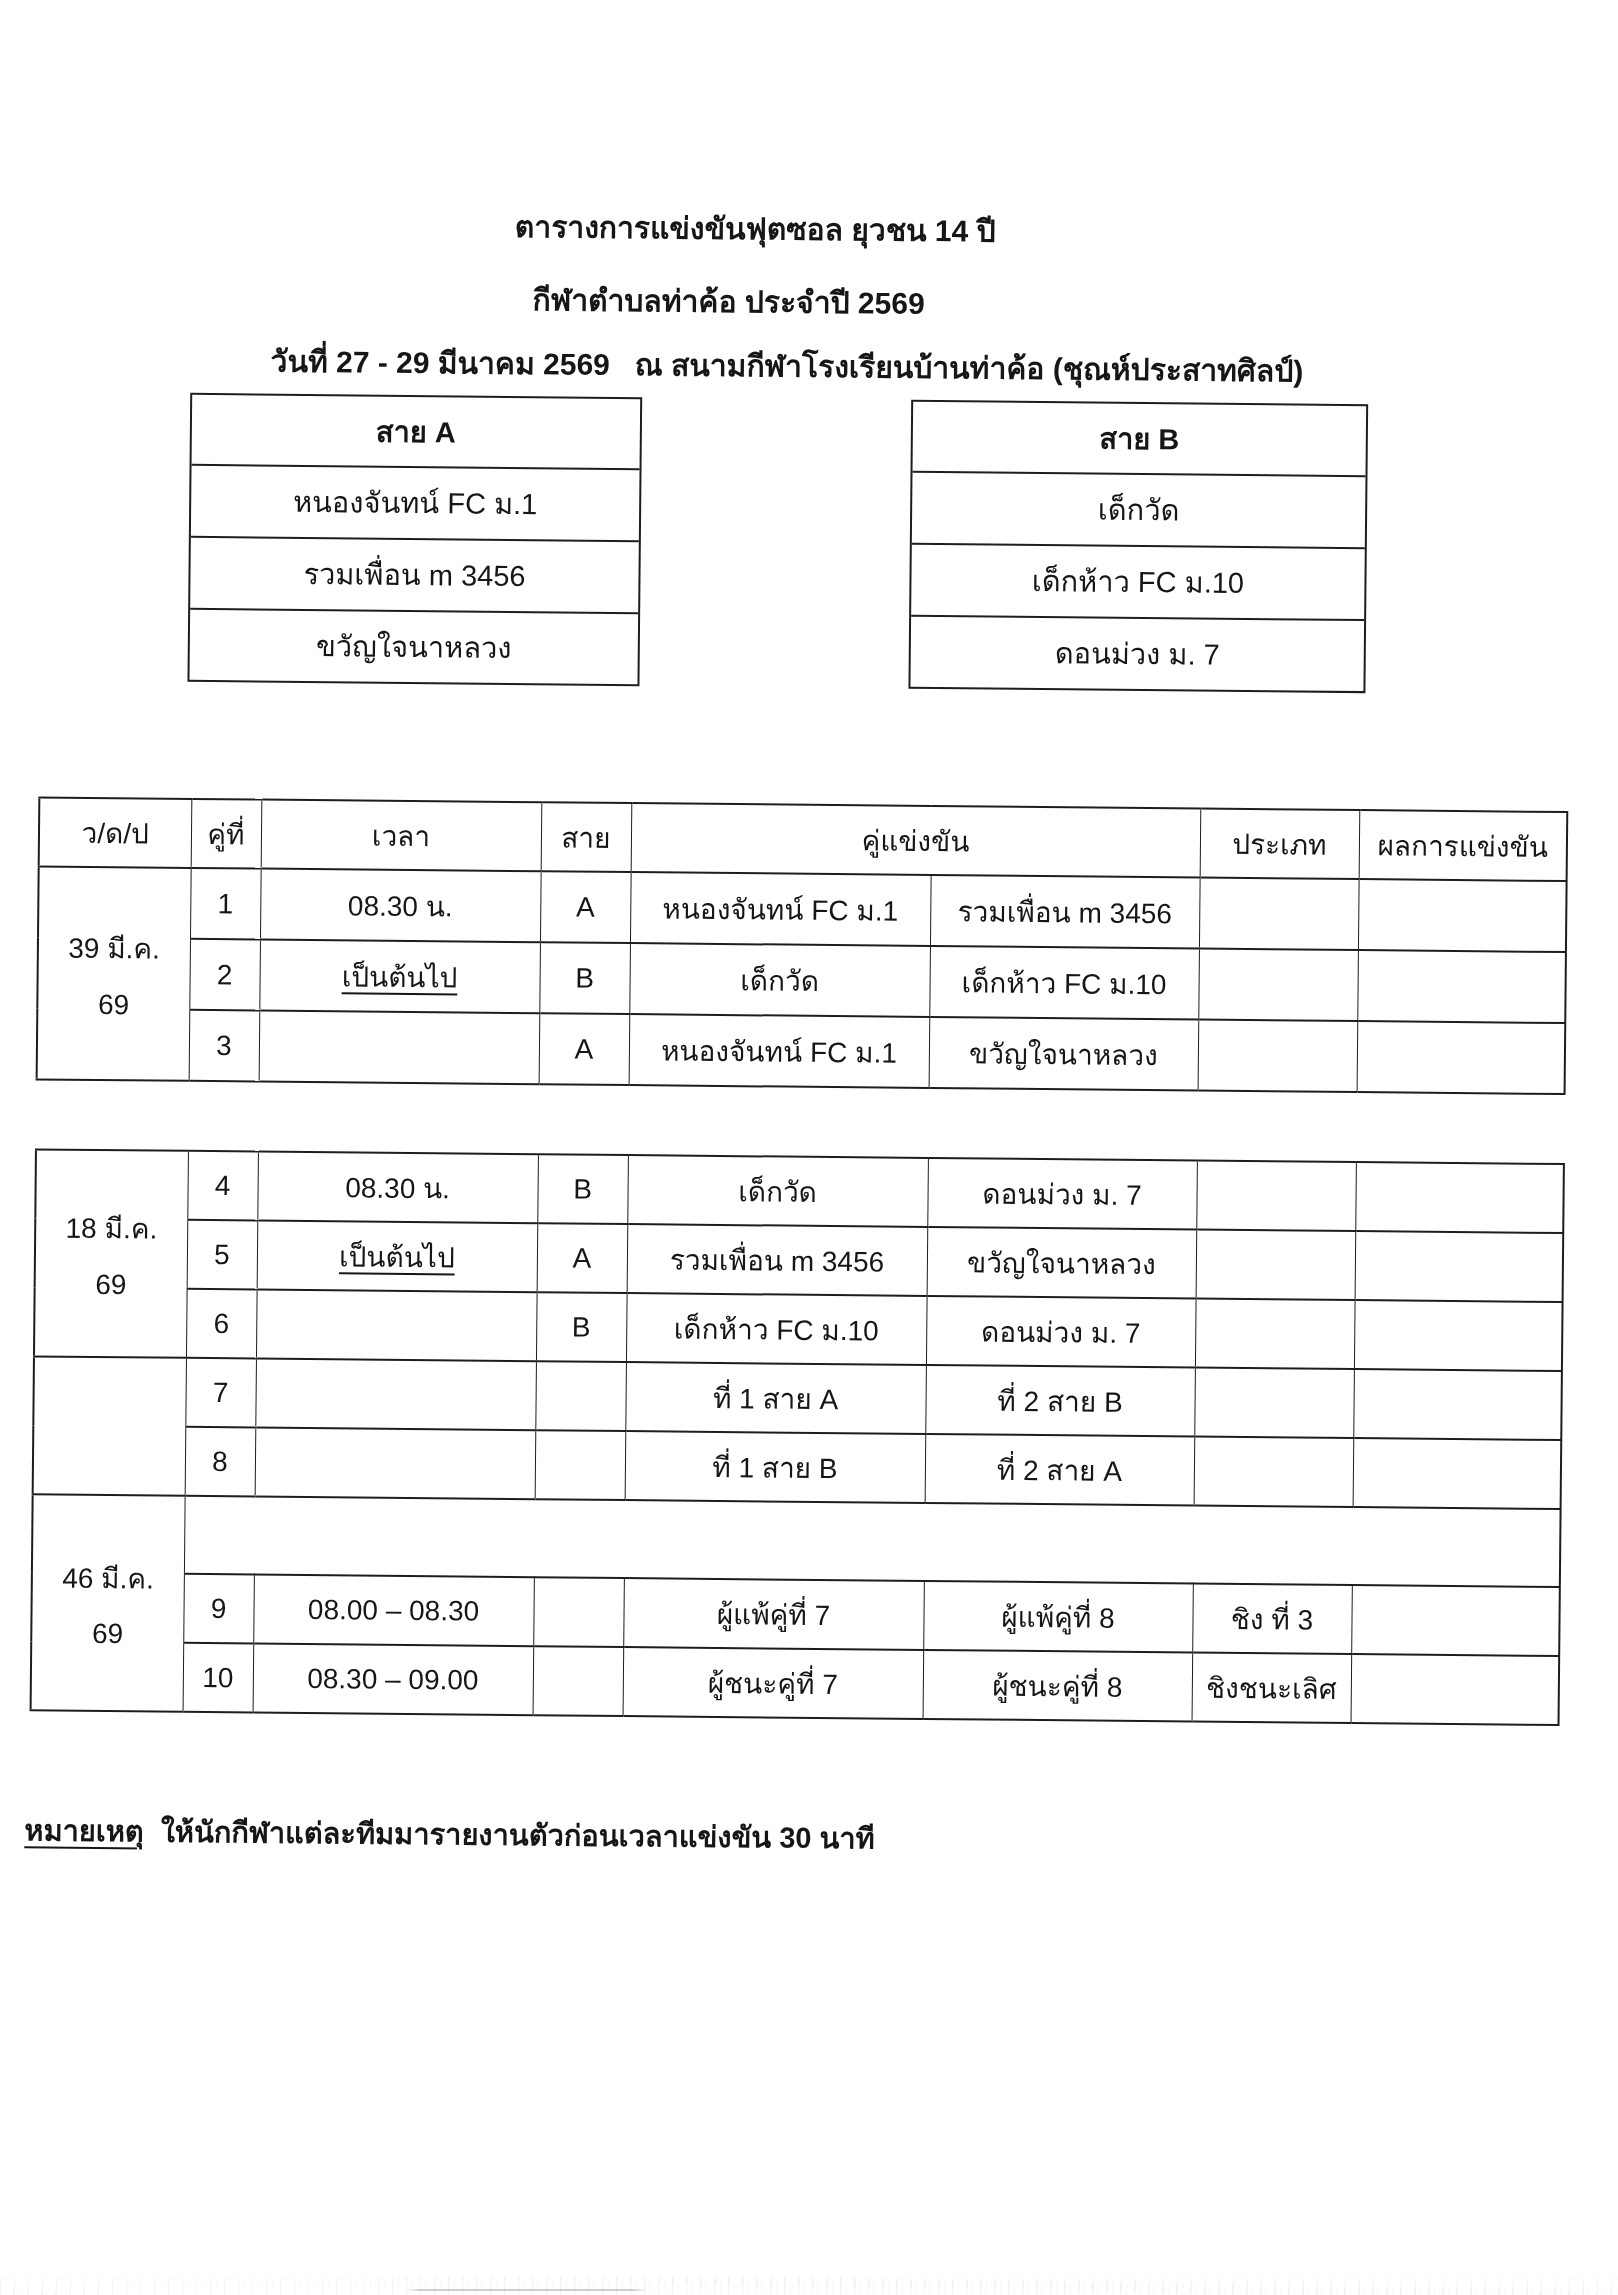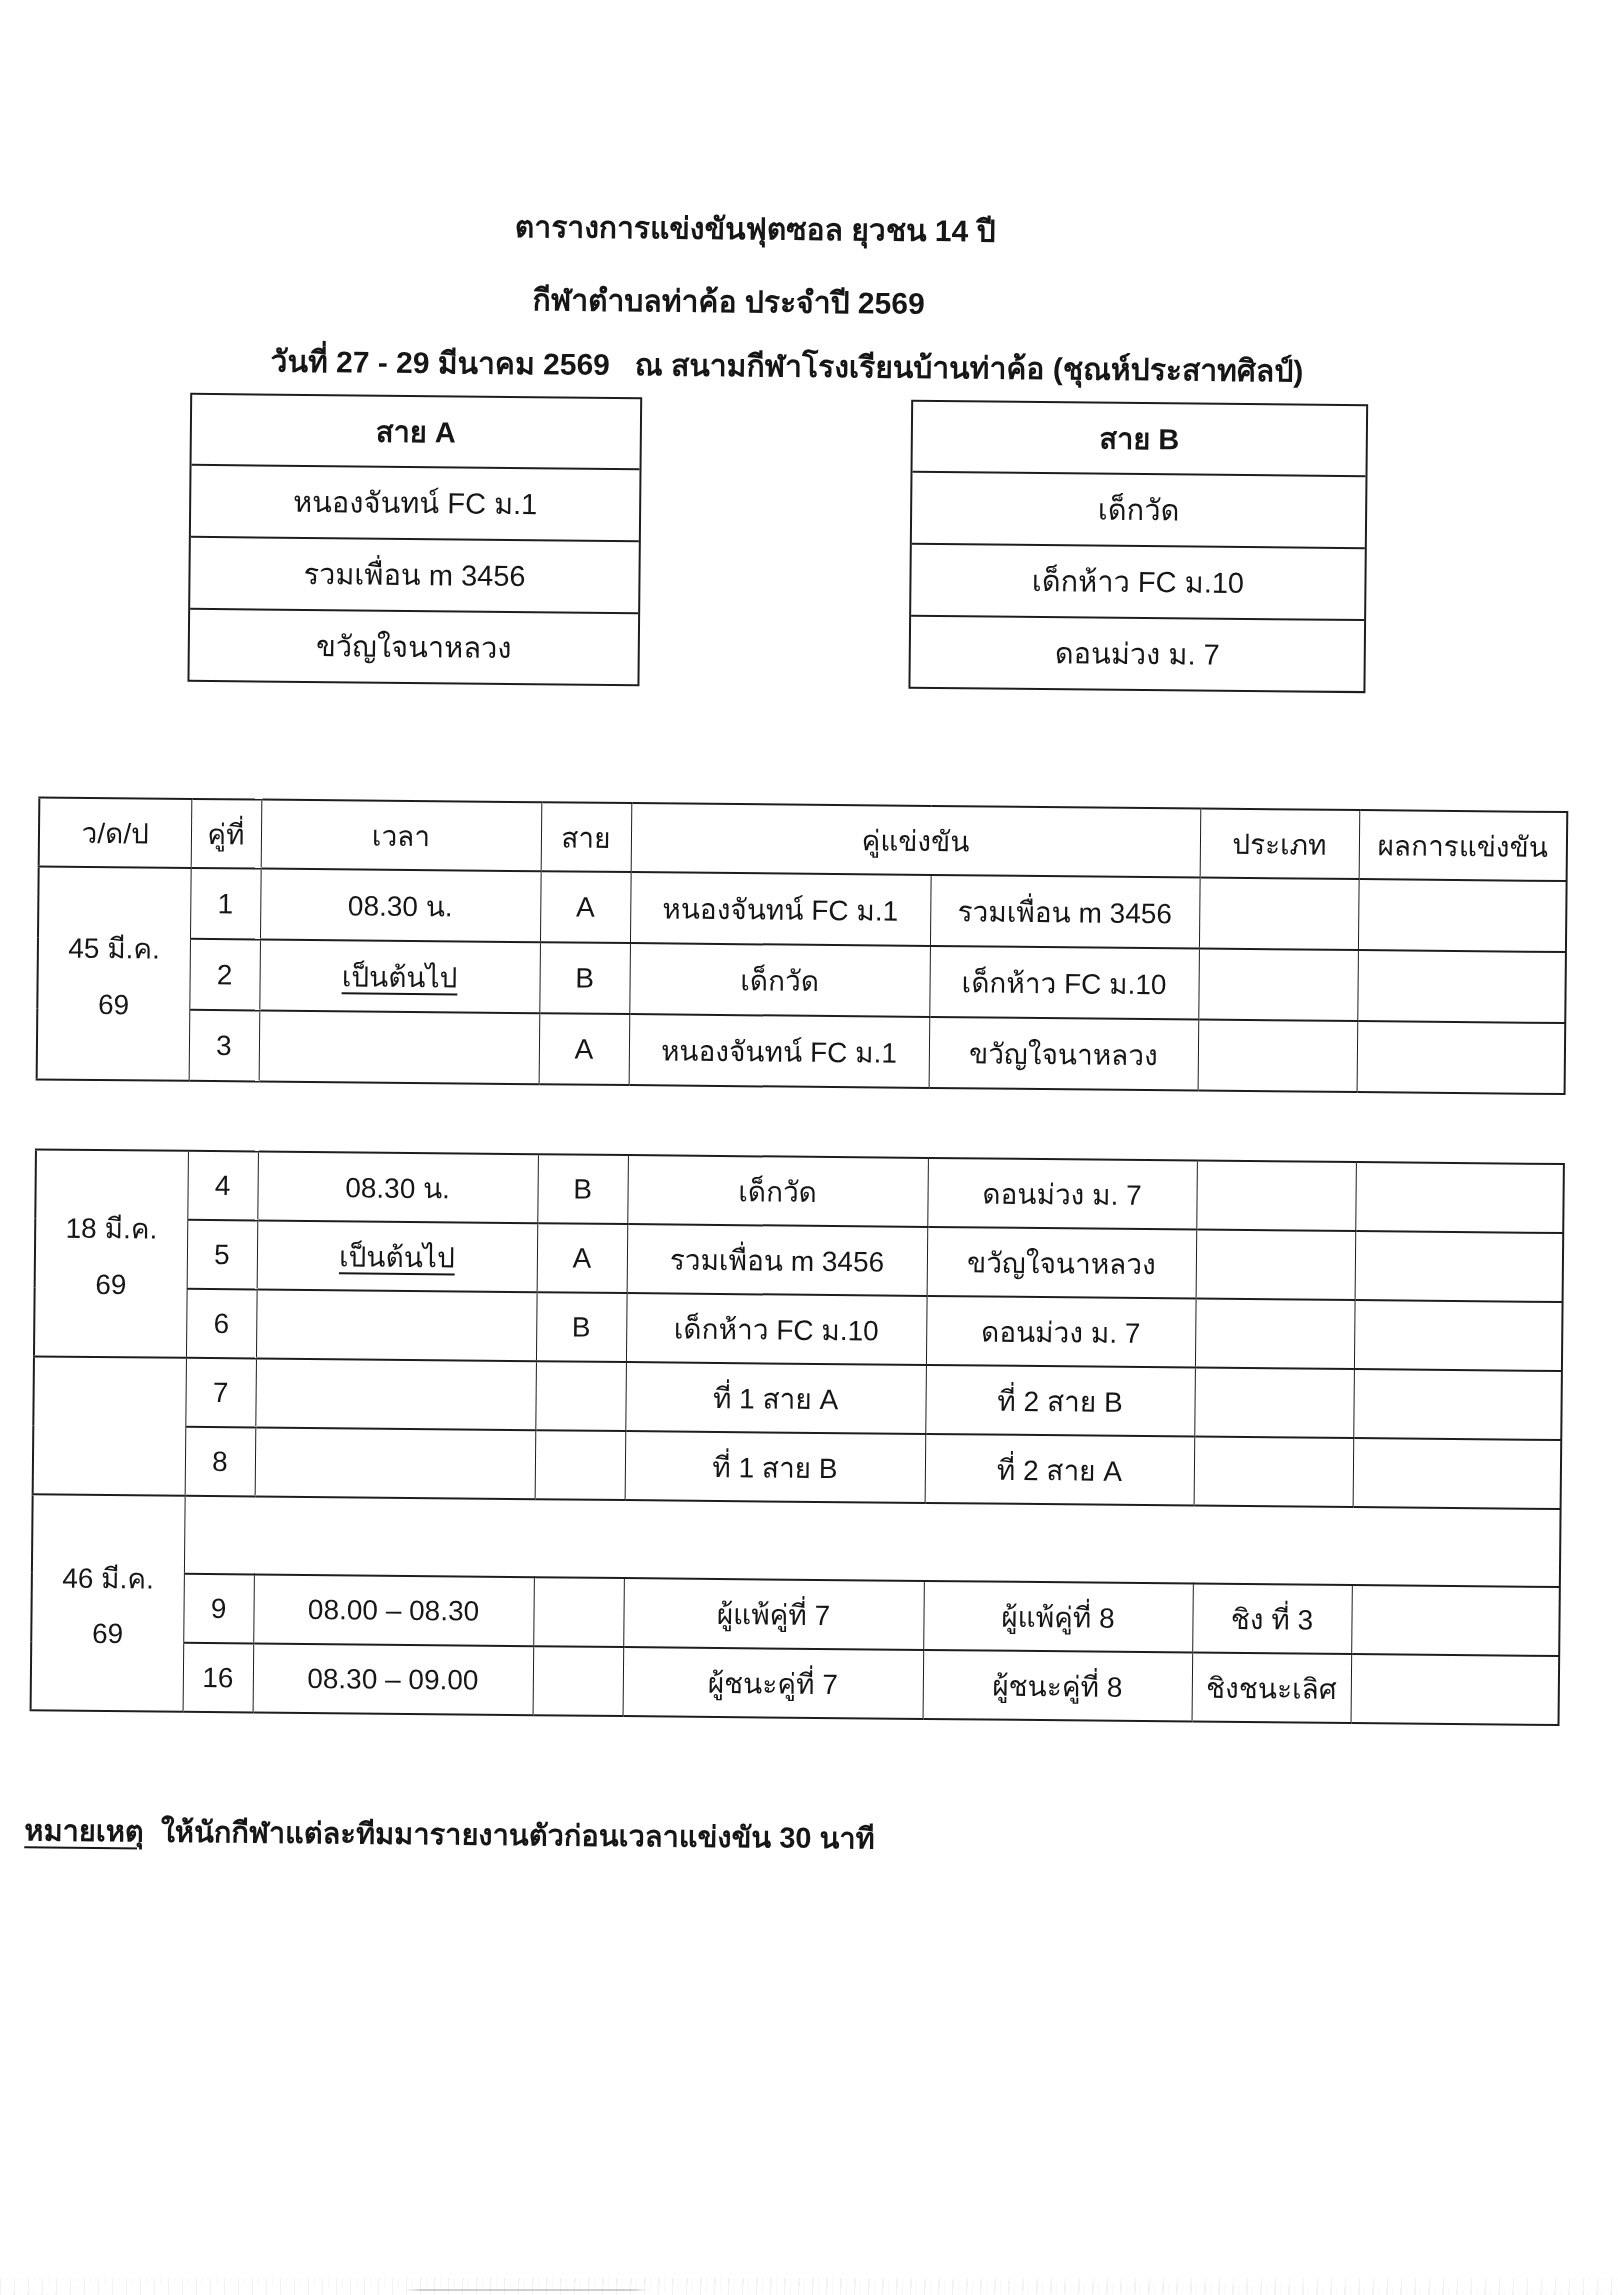--- a/index.html
+++ b/index.html
@@ -82,21 +82,21 @@
       <th>คู่ที่</th>
       <th>เวลา</th>
       <th>สาย</th>
       <th colspan="2">คู่แข่งขัน</th>
       <th>ประเภท</th>
       <th>ผลการแข่งขัน</th>
     </tr>
     <tr style="height:71px">
       <td rowspan="3">
         <div class="dstack">
-          <span>45 มี.ค.</span>
+          <span>39 มี.ค.</span>
           <span>69</span>
         </div>
       </td>
       <td>1</td>
       <td>08.30 น.</td>
       <td>A</td>
       <td>หนองจันทน์ FC ม.1</td>
       <td>รวมเพื่อน m 3456</td>
       <td></td>
       <td></td>
@@ -198,21 +198,21 @@
     <tr style="height:69px">
       <td>9</td>
       <td>08.00 –  08.30</td>
       <td></td>
       <td>ผู้แพ้คู่ที่ 7</td>
       <td>ผู้แพ้คู่ที่ 8</td>
       <td>ชิง ที่ 3</td>
       <td></td>
     </tr>
     <tr style="height:69px">
-      <td>16</td>
+      <td>10</td>
       <td>08.30 –  09.00</td>
       <td></td>
       <td>ผู้ชนะคู่ที่ 7</td>
       <td>ผู้ชนะคู่ที่ 8</td>
       <td>ชิงชนะเลิศ</td>
       <td></td>
     </tr>
   </tbody>
     </table>
 

